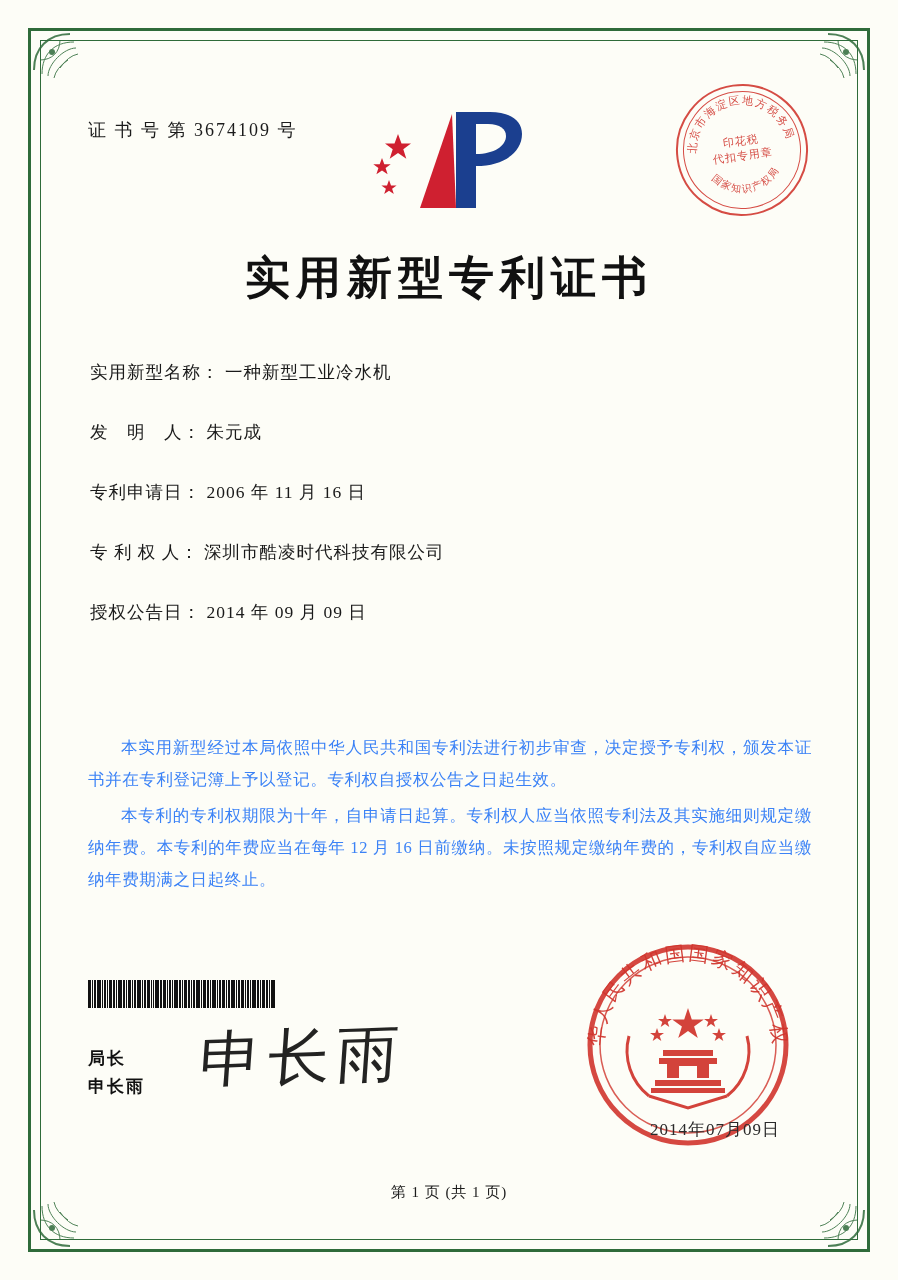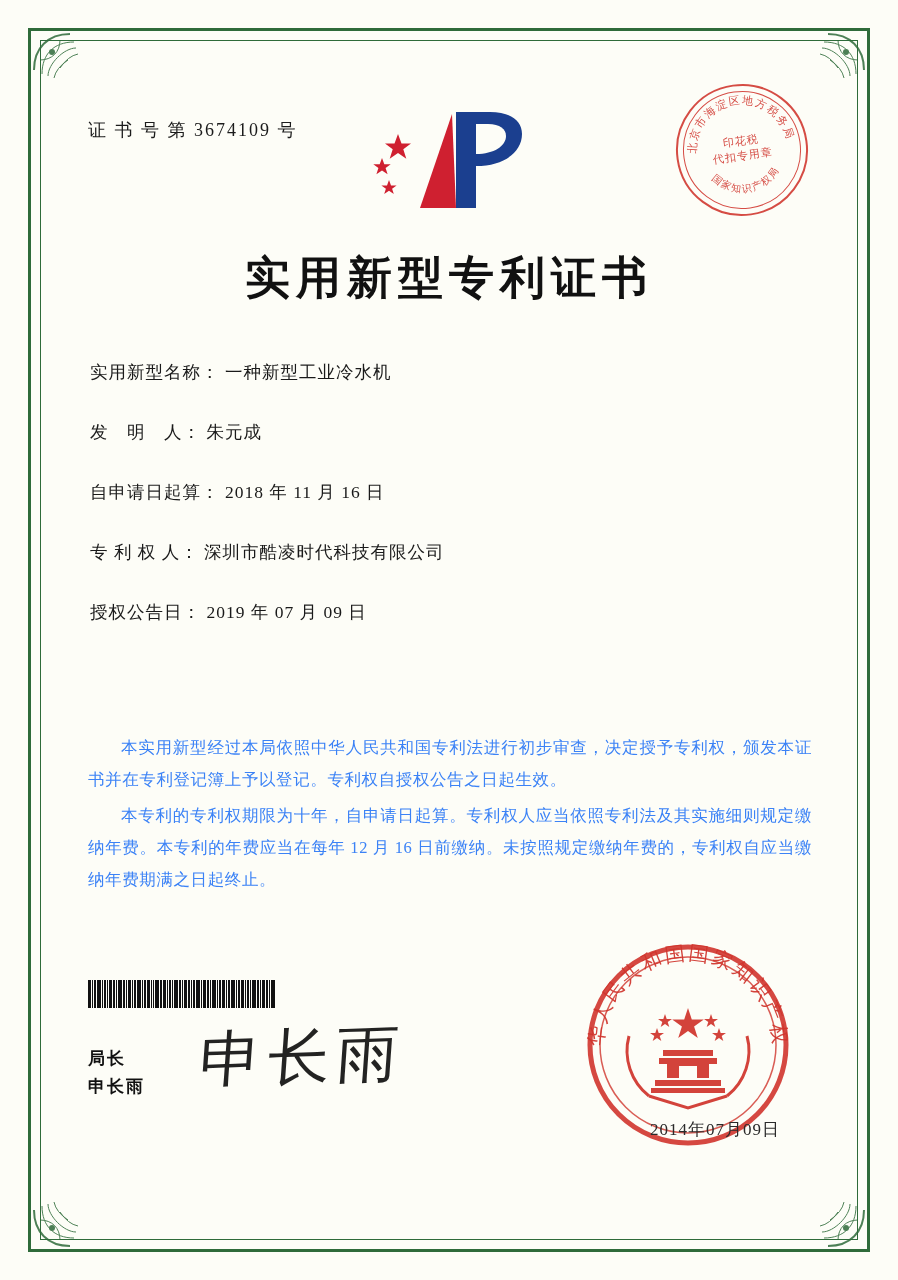--- a/index.html
+++ b/index.html
@@ -332,30 +332,30 @@
     <div class="fields">
       <div class="field">
         <span class="label">实用新型名称：</span>
         <span class="value">一种新型工业冷水机</span>
       </div>
       <div class="field">
         <span class="label">发　明　人：</span>
         <span class="value">朱元成</span>
       </div>
       <div class="field">
-        <span class="label">自申请日起算：</span>
-        <span class="value">2018 年 11 月 16 日</span>
+        <span class="label">专利申请日：</span>
+        <span class="value">2006 年 11 月 16 日</span>
       </div>
       <div class="field">
         <span class="label">专 利 权 人：</span>
         <span class="value">深圳市酷凌时代科技有限公司</span>
       </div>
       <div class="field">
         <span class="label">授权公告日：</span>
-        <span class="value">2019 年 07 月 09 日</span>
+        <span class="value">2014 年 09 月 09 日</span>
       </div>
     </div>
 
     <div class="paragraphs">
       <p>本实用新型经过本局依照中华人民共和国专利法进行初步审查，决定授予专利权，颁发本证书并在专利登记簿上予以登记。专利权自授权公告之日起生效。</p>
       <p>本专利的专利权期限为十年，自申请日起算。专利权人应当依照专利法及其实施细则规定缴纳年费。本专利的年费应当在每年 12 月 16 日前缴纳。未按照规定缴纳年费的，专利权自应当缴纳年费期满之日起终止。</p>
     </div>
 
     <div class="barcode">
       <i style="width:3px"></i>
@@ -454,15 +454,16 @@
 
           <path d="M46,96 C40,118 48,142 66,156" fill="none" stroke="#d0342c" stroke-width="3"></path>
           <path d="M164,96 C170,118 162,142 144,156" fill="none" stroke="#d0342c" stroke-width="3"></path>
           <path d="M66,156 L105,168 L144,156" fill="none" stroke="#d0342c" stroke-width="3"></path>
         </g>
       </svg>
     </div>
 
     <div class="seal-date">2014年07月09日</div>
 
+    <div class="footer">第 1 页 (共 1 页)</div>
 
   </div>
 </div>
 
 </body></html>

